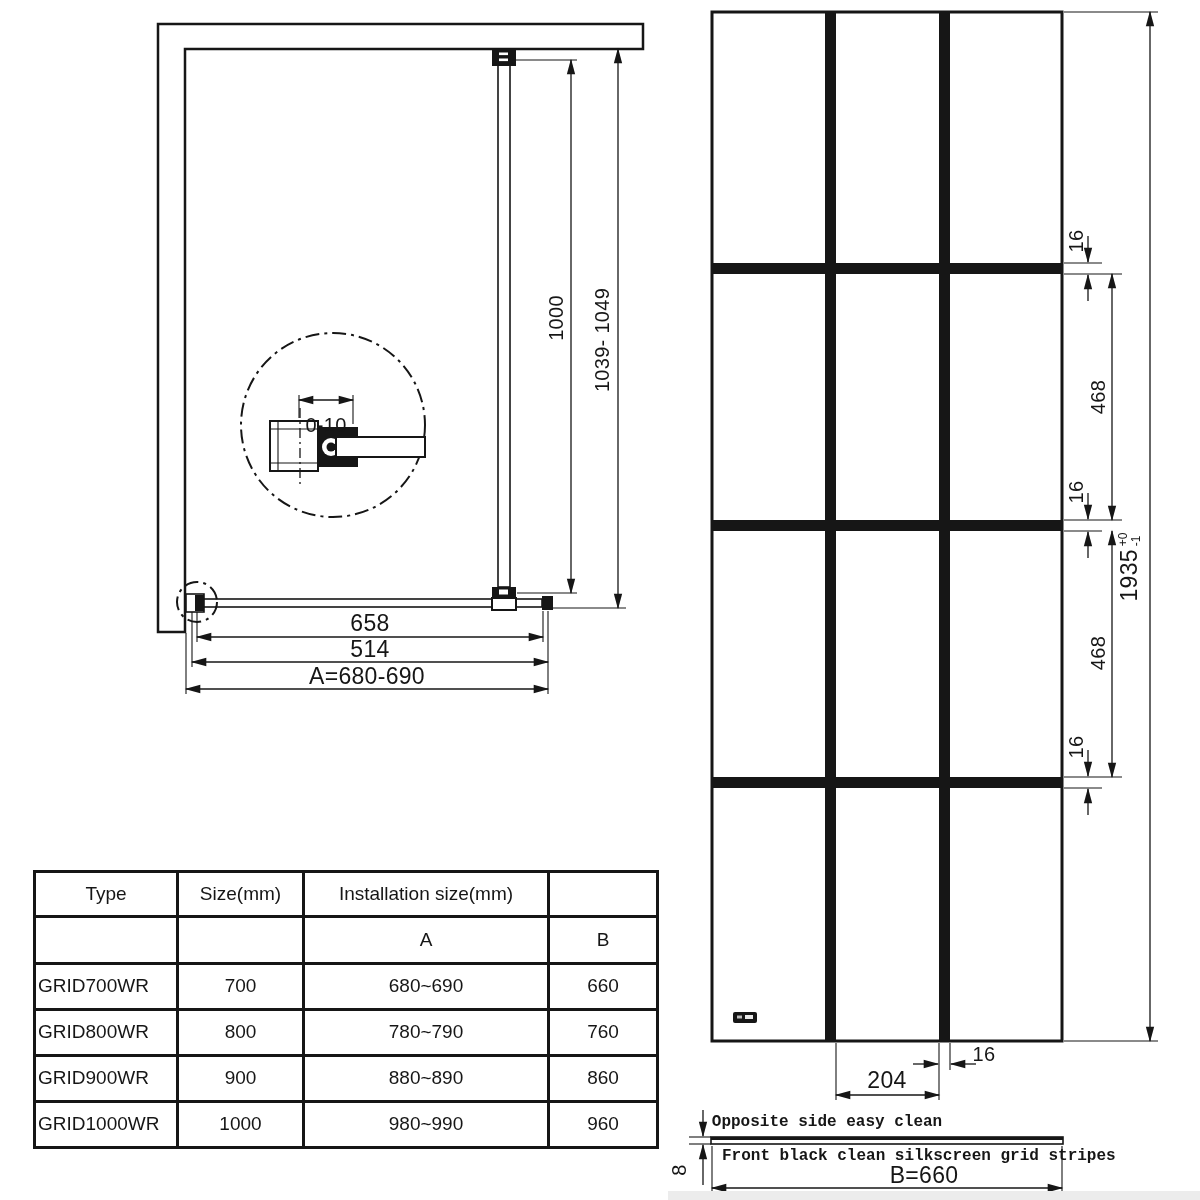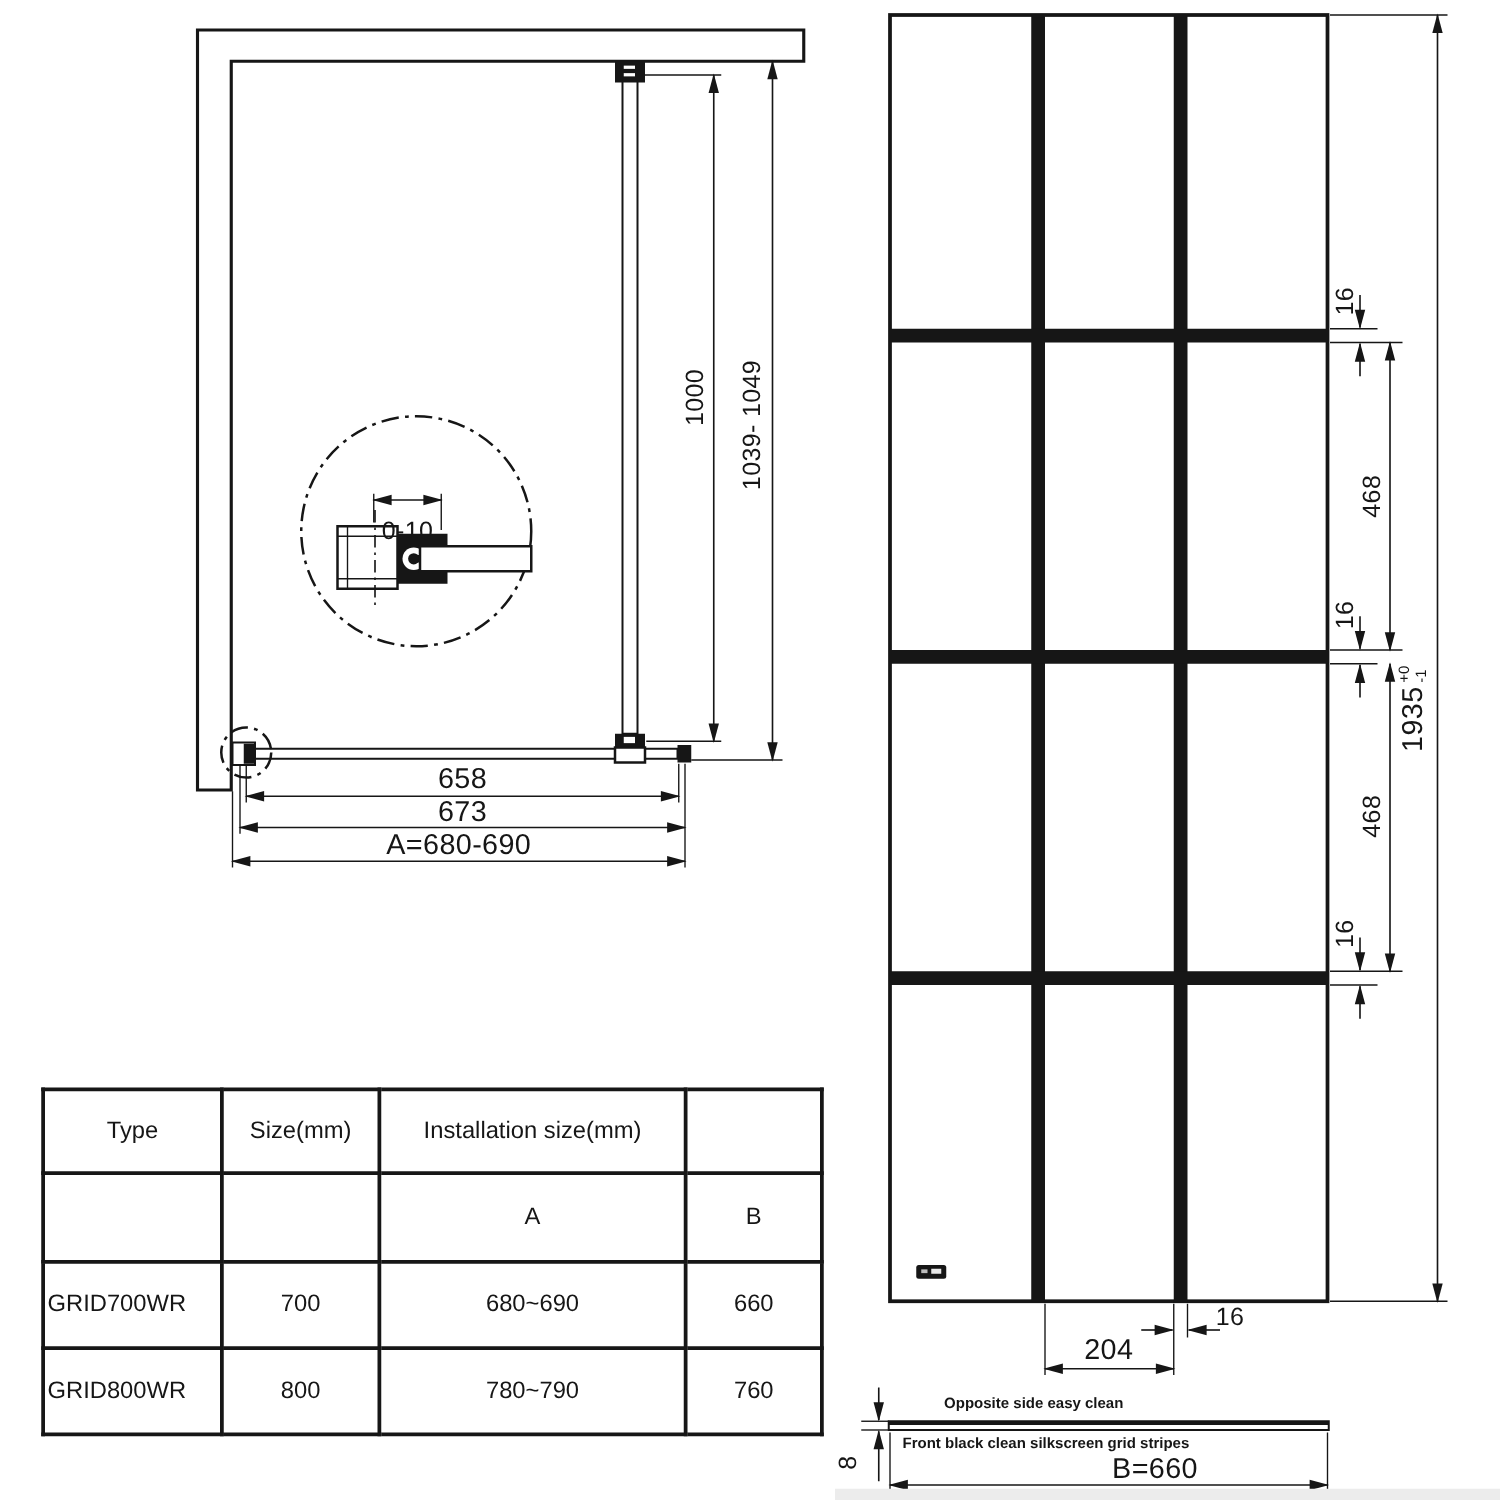--- a/index.html
+++ b/index.html
@@ -15,22 +15,22 @@
   .cline{fill:none;stroke:#161616;stroke-width:1.3;stroke-dasharray:10 4 2 4;}
   .dl{stroke:#161616;stroke-width:1.3;fill:none;}
   .xl{stroke:#161616;stroke-width:1.1;fill:none;}
   .dim{position:absolute;transform:translate(-50%,-50%);font-size:23px;white-space:nowrap;
        letter-spacing:.3px;line-height:1;}
   .dim.sm{font-size:20px;}
   .rot{transform:translate(-50%,-50%) rotate(-90deg);}
   .tolwrap{display:inline-flex;align-items:center;}
   .tolstack{display:inline-flex;flex-direction:column;font-size:12px;line-height:1.05;
             margin-left:3px;letter-spacing:0;}
-  .seriflabel{position:absolute;font-family:Liberation Sans, sans-serif;font-weight:700;
-              font-size:12px;white-space:nowrap;line-height:1;}
+  .seriflabel{position:absolute;font-family:Liberation Mono, monospace;font-weight:700;
+              font-size:16px;white-space:nowrap;line-height:1;}
   .seriflabel.ctr{transform:translate(-50%,-50%);}
   #spec-table-wrap{position:absolute;left:33px;top:870px;width:623px;height:279px;}
   table.spec{border-collapse:collapse;width:100%;height:100%;table-layout:fixed;}
   table.spec td{border:3px solid #161616;font-size:19px;text-align:center;
                 vertical-align:middle;padding:0;overflow:hidden;}
   table.spec td.typecell{text-align:left;padding-left:2px;margin-left:44px;}
   #bottom-strip{position:absolute;left:668px;top:1191px;width:532px;height:9px;background:#ececec;}
 </style>
 </head>
 <body>
@@ -129,21 +129,21 @@
     <line class="xl" x1="689" y1="1144" x2="711" y2="1144"></line>
     <line class="dl" x1="703" y1="1110" x2="703" y2="1136" marker-end="url(#ar)"></line>
     <line class="dl" x1="703" y1="1185" x2="703" y2="1145" marker-end="url(#ar)"></line>
     <line class="xl" x1="712" y1="1146" x2="712" y2="1193"></line>
     <line class="xl" x1="1062" y1="1146" x2="1062" y2="1193"></line>
     <line class="dl" x1="712" y1="1188" x2="1062" y2="1188" marker-start="url(#ar)" marker-end="url(#ar)"></line>
   </svg>
 
   <div class="dim sm" style="left:326px;top:385px;margin-top:40px;">0-10</div>
   <div class="dim" style="left:370px;top:623px;">658</div>
-  <div class="dim" style="left:370px;top:649px;">673</div>
+  <div class="dim" style="left:370px;top:649px;">514</div>
   <div class="dim" style="left:367px;top:676px;">A=680-690</div>
   <div class="dim sm rot" style="left:556px;top:318px;">1000</div>
   <div class="dim sm rot" style="left:602px;top:340px;">1039- 1049</div>
 
   <div class="dim sm rot" style="left:1076px;top:241px;">16</div>
   <div class="dim sm rot" style="left:1098px;top:397px;">468</div>
   <div class="dim sm rot" style="left:1076px;top:492px;">16</div>
   <div class="dim sm rot" style="left:1098px;top:653px;">468</div>
   <div class="dim sm rot" style="left:1076px;top:747px;">16</div>
 
@@ -191,18 +191,30 @@
         <td>700</td>
         <td>680~690</td>
         <td>660</td>
       </tr>
       <tr style="height:40px">
         <td class="typecell">GRID800WR</td>
         <td>800</td>
         <td>780~790</td>
         <td>760</td>
       </tr>
+      <tr style="height:40px">
+        <td class="typecell">GRID900WR</td>
+        <td>900</td>
+        <td>880~890</td>
+        <td>860</td>
+      </tr>
+      <tr style="height:40px">
+        <td class="typecell">GRID1000WR</td>
+        <td>1000</td>
+        <td>980~990</td>
+        <td>960</td>
+      </tr>
     </tbody>
       </table>
   </div>
 
   <div id="bottom-strip"></div>
 </div>
 
 </body></html>

